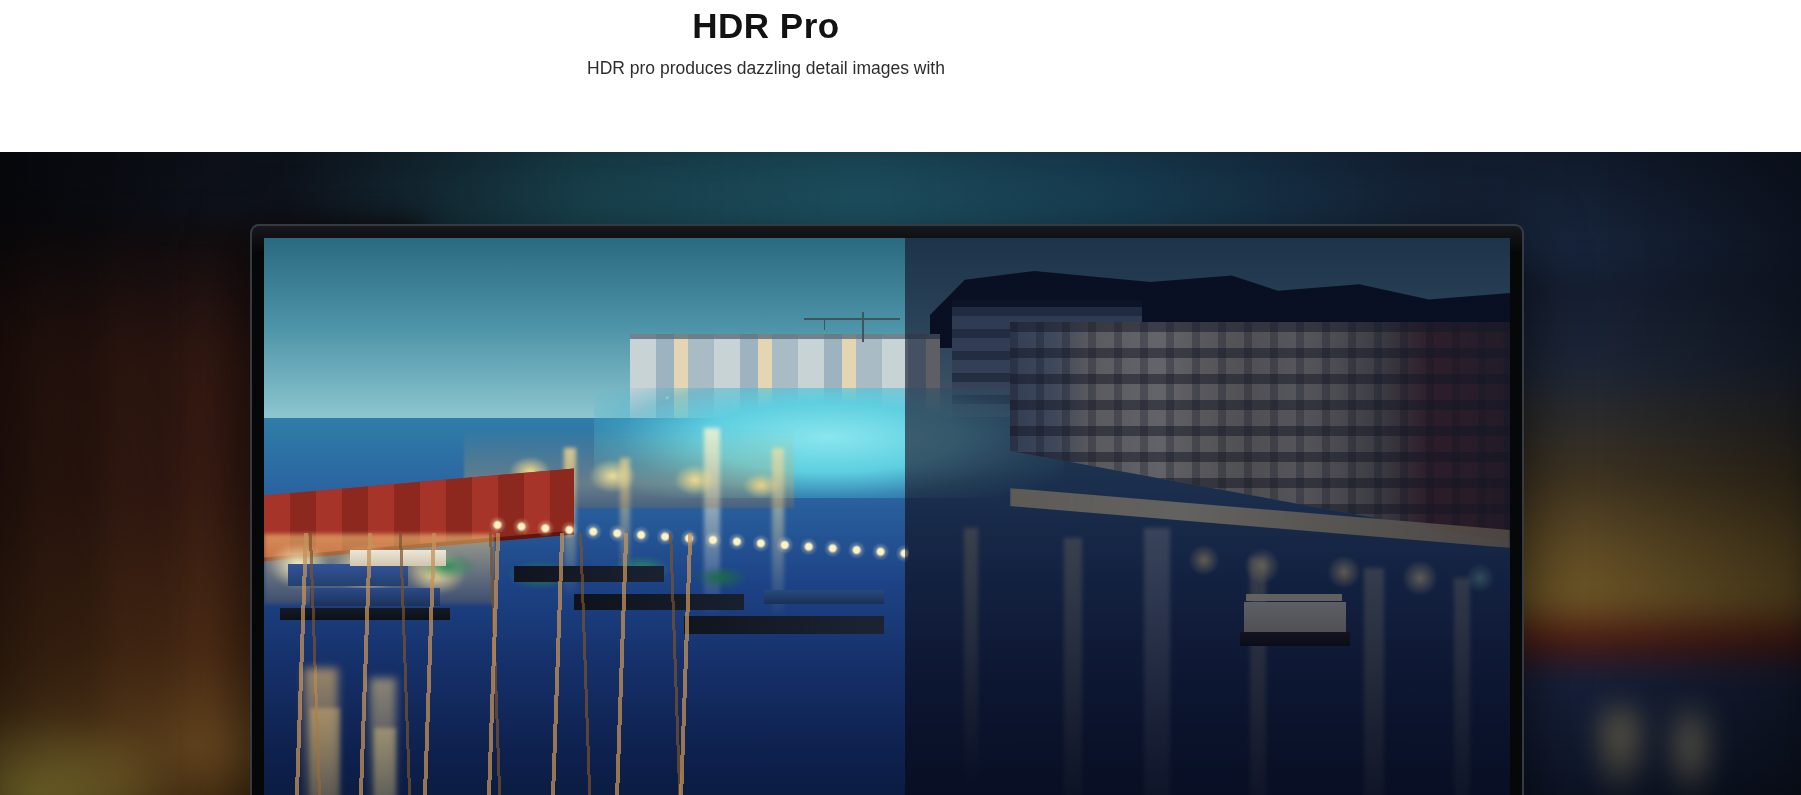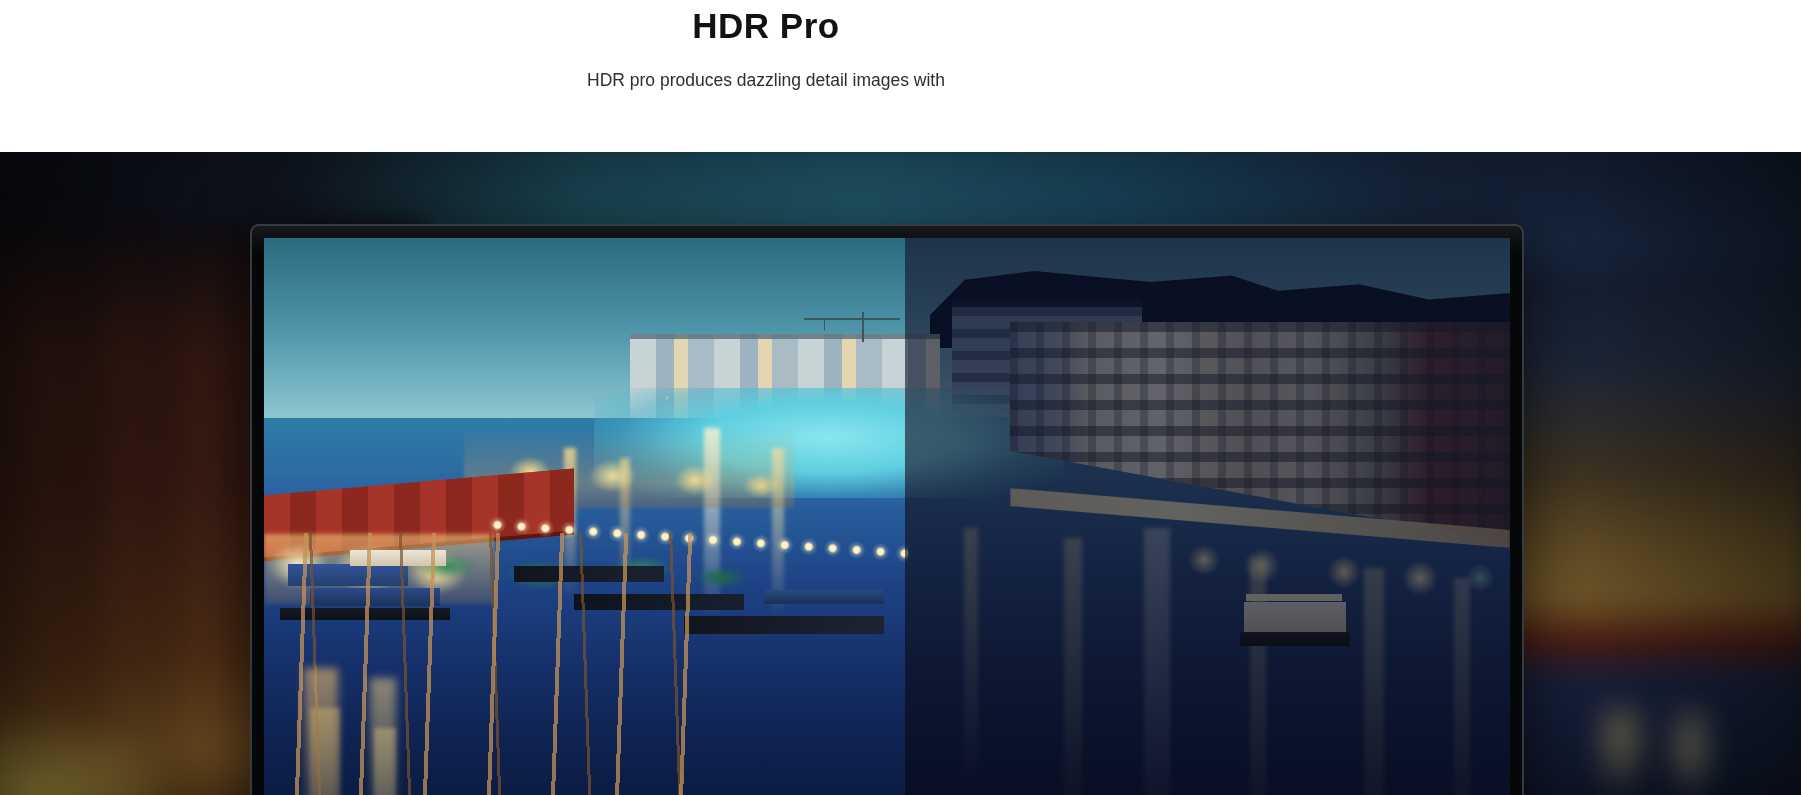--- a/index.html
+++ b/index.html
@@ -1,21 +1,21 @@
 <!DOCTYPE html>
 <html><head>
 <meta charset="utf-8">
 <style>
   html,body{margin:0;padding:0;background:#fff;}
   body{font-family:"Liberation Sans",sans-serif;}
   .stage{position:relative;width:1801px;height:795px;overflow:hidden;background:#fff;}
 
   
   .header{position:absolute;left:0;top:0;width:1532px;height:152px;background:#ffffff;text-align:center;}
-  .header h1{margin:6px 0 22px;font-size:35px;font-weight:700;color:#121212;letter-spacing:.5px;}
+  .header h1{margin:6px 0 10px;font-size:35px;font-weight:700;color:#121212;letter-spacing:.5px;}
   .header p{margin:0;font-size:17.5px;line-height:25px;color:#2e2e2e;}
 
   
   .hero{position:absolute;left:0;top:152px;width:1801px;height:643px;background:#0d111c;overflow:hidden;}
   .bg-el{position:absolute;filter:blur(14px);}
   .bg-sky{left:-30px;top:-25px;width:1861px;height:250px;
     background:linear-gradient(90deg,#0b0c12 0%,#111620 17%,#1d4f5c 33%,#236073 48%,#1c4a63 62%,#18283f 78%,#141e33 100%);}
   .bg-left{left:-25px;top:70px;width:450px;height:600px;
     background:
       radial-gradient(220px 120px at 12% 96%,rgba(186,170,70,.85),rgba(186,170,70,0) 70%),

